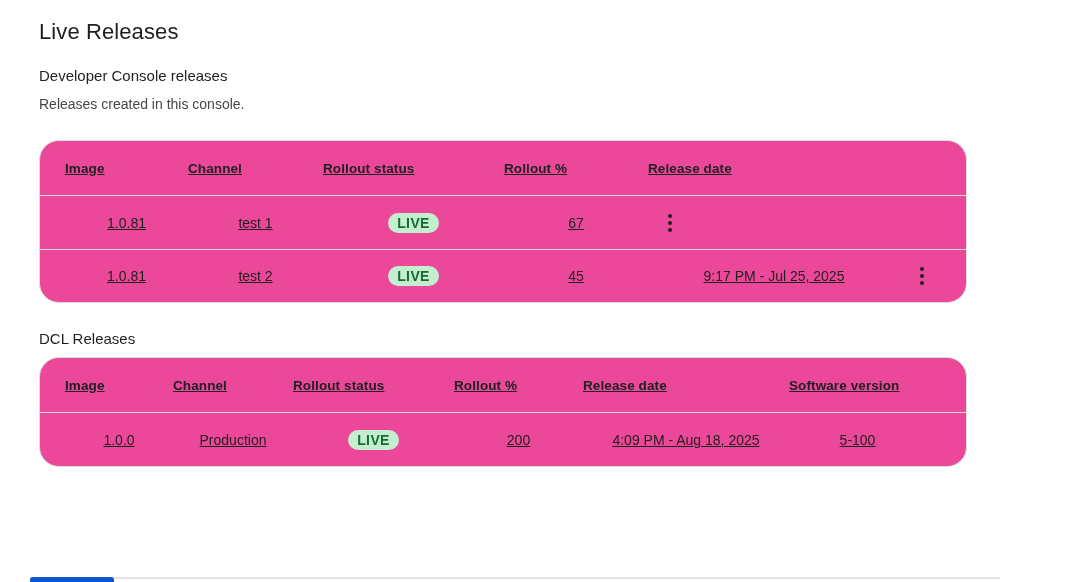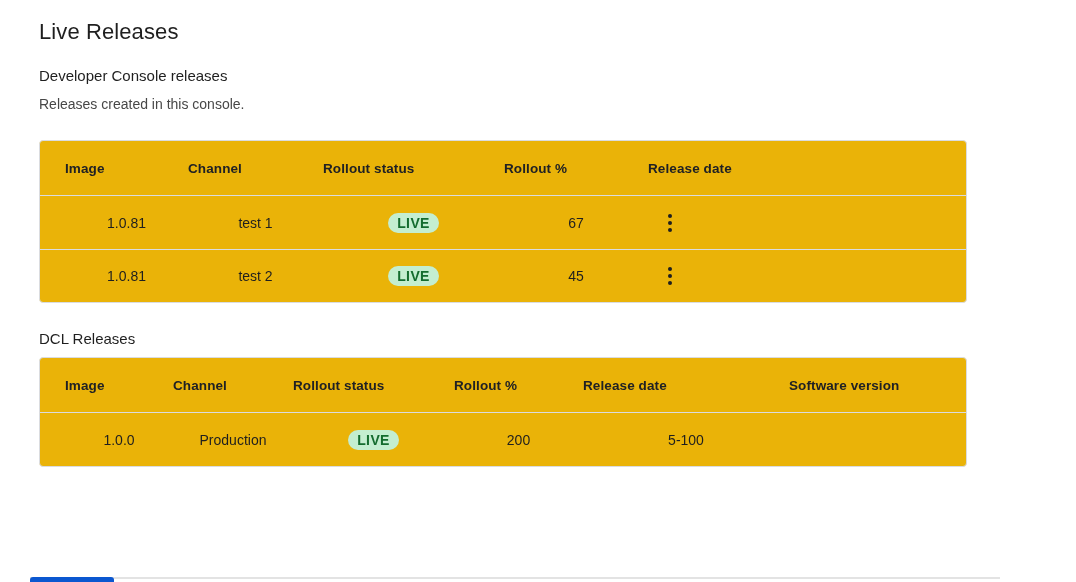--- a/index.html
+++ b/index.html
@@ -21,23 +21,24 @@
     line-height: 20px; margin-bottom: 8px;
   }
   .section-desc {
     font-size: 14px; font-weight: 400; color: #474747;
     line-height: 20px; margin-bottom: 26px; max-width: 895px;
   }
 
   .release-table {
     width: 928px;
     border: 1px solid #dadce0;
-    border-radius: 4px;
-    background: #eab308;
+    border-radius: 20px;
+    background: #ec4899;
     overflow: hidden;
+    text-decoration: underline;
   }
   .t-row {
     display: grid;
     align-items: center;
     padding: 0 16px 0 25px;
   }
   .t1 .t-row { grid-template-columns: 123px 135px 181px 144px 252px 1fr; }
   .t2 .t-row { grid-template-columns: 108px 120px 161px 129px 206px 137px 1fr; }
   .t-head { min-height: 55px; border-bottom: 1px solid #dadce0; }
   .t-body-row { min-height: 53px; text-align: center; }
@@ -115,20 +116,21 @@
       </div>
     </div>
 
     <div class="t-row t-body-row">
       <div class="td">1.0.81</div>
       <div class="td">test 2</div>
       <div class="td">
         <span class="badge">LIVE</span>
       </div>
       <div class="td">45</div>
+      <div class="td">9:17 PM - Jul 25, 2025</div>
       <div class="actions-cell">
         <button class="kebab-btn">
           <span class="dot"></span>
           <span class="dot"></span>
           <span class="dot"></span>
         </button>
       </div>
     </div>
   </div>
 
@@ -145,20 +147,21 @@
       <div class="th"></div>
     </div>
 
     <div class="t-row t-body-row">
       <div class="td">1.0.0</div>
       <div class="td">Production</div>
       <div class="td">
         <span class="badge">LIVE</span>
       </div>
       <div class="td">200</div>
+      <div class="td">4:09 PM - Aug 18, 2025</div>
       <div class="td">5-100</div>
       <div class="td"></div>
     </div>
   </div>
 
   <div class="bottom-divider"></div>
   <div class="primary-action-peek"></div>
 
 </div>
 

